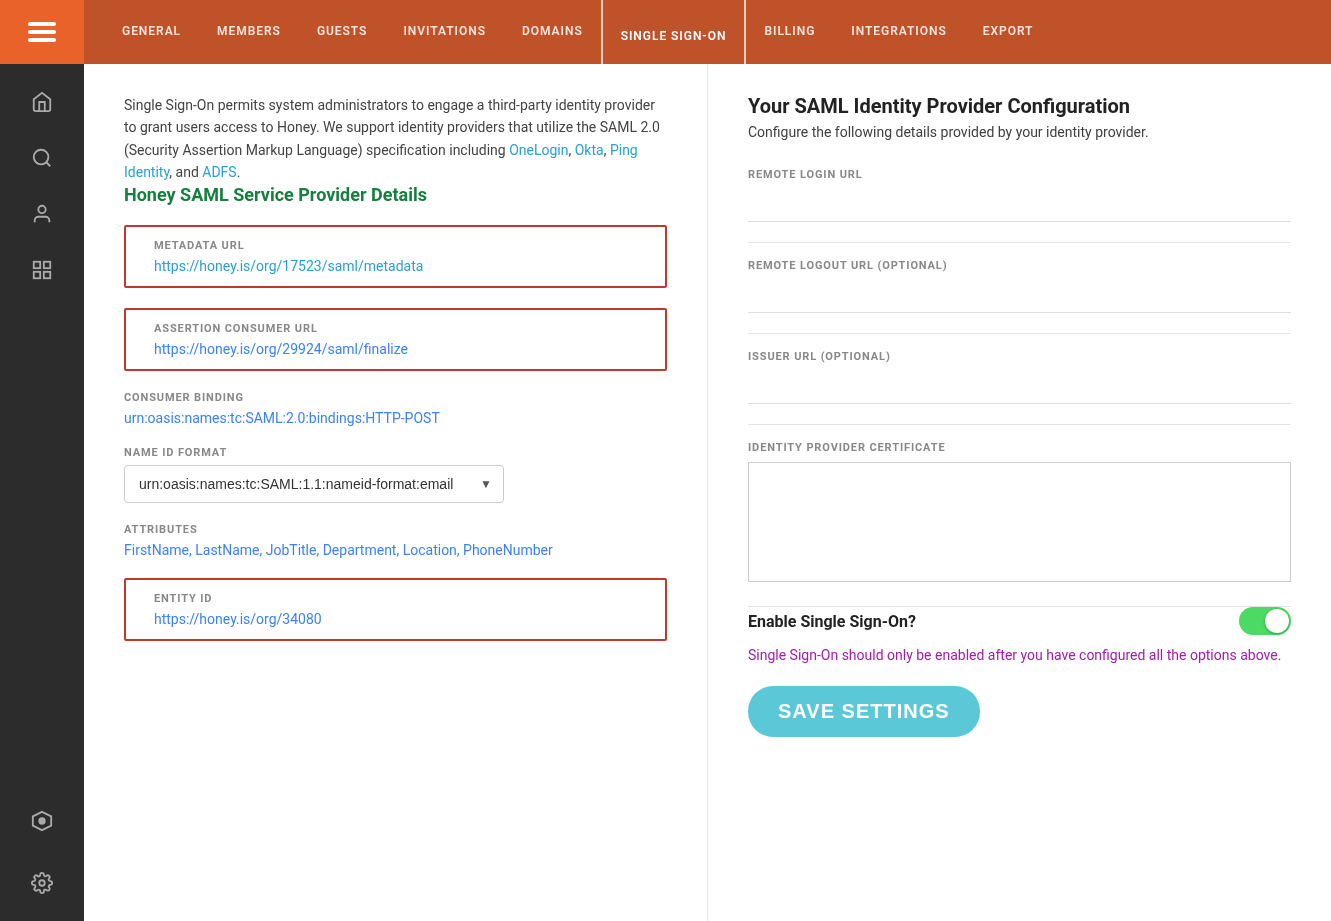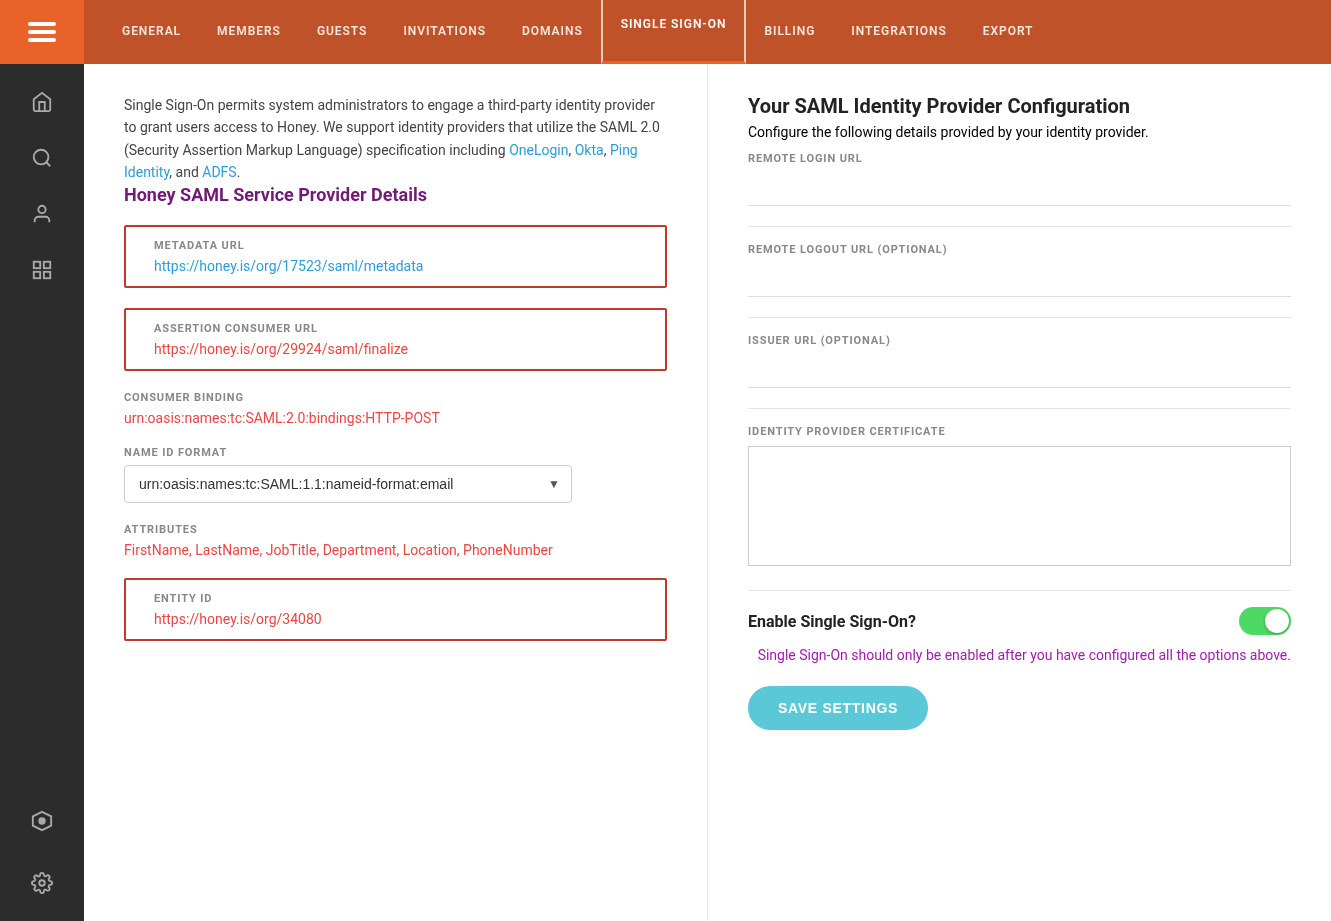--- a/index.html
+++ b/index.html
@@ -52,22 +52,22 @@
       flex: 1;
       display: flex;
       flex-direction: column;
       overflow: hidden;
     }
 
     
     .top-nav {
       background: #c0522a;
       display: flex;
-      align-items: flex-end;
-      padding: 0 20px;
+      align-items: center;
+      padding: 8px 20px;
       height: 64px;
       flex-shrink: 0;
     }
     .nav-item {
       color: rgba(255,255,255,0.85);
       font-size: 12px;
       font-weight: 600;
       letter-spacing: 0.08em;
       text-transform: uppercase;
       padding: 0 18px;
@@ -105,21 +105,21 @@
     .intro-text {
       font-size: 14px;
       color: #444;
       line-height: 1.6;
     }
     .intro-text a { color: #2a9fd6; text-decoration: none; }
 
     .section-title {
       font-size: 18px;
       font-weight: 700;
-      color: #701a75;
+      color: #15803d;
       margin-bottom: 20px;
     }
 
     .field-group {
       margin-bottom: 20px;
     }
     .field-group.bordered {
       border: 2px solid #c0392b;
       padding: 12px 28px;
       border-radius: 2px;
@@ -128,37 +128,37 @@
     .field-label {
       font-size: 11px;
       font-weight: 700;
       color: #888;
       letter-spacing: 0.08em;
       text-transform: uppercase;
       margin-bottom: 6px;
     }
     .field-value {
       font-size: 14px;
-      color: #ef4444;
+      color: #3b82f6;
     }
     .field-value.link { color: #2a9fd6; }
 
     .select-wrapper {
       position: relative;
       display: inline-block;
     }
     .field-select {
       appearance: none;
       background: #fff;
       border: 1px solid #ccc;
       border-radius: 4px;
       padding: 10px 40px 10px 14px;
       font-size: 14px;
       color: #333;
-      width: 448px;
+      width: 380px;
       cursor: pointer;
     }
     .select-arrow {
       position: absolute;
       right: 12px;
       top: 50%;
       transform: translateY(-50%);
       pointer-events: none;
       color: #555;
       font-size: 12px;
@@ -171,22 +171,22 @@
     }
 
     .right-title {
       font-size: 20px;
       font-weight: 700;
       color: #222;
       margin-bottom: 6px;
     }
     .right-subtitle {
       font-size: 14px;
-      color: #000000;
-      margin-bottom: 12px;
+      color: #404040;
+      margin-bottom: 28px;
     }
 
     .form-field {
       margin-bottom: 20px;
     }
     .form-label {
       font-size: 11px;
       font-weight: 700;
       color: #888;
       letter-spacing: 0.08em;
@@ -203,23 +203,21 @@
       color: #333;
       background: transparent;
       outline: none;
     }
 
     .divider { border: none; border-top: 1px solid #e5e5e5; margin: 16px 0; }
 
     
     .sso-enable-section {
       margin-top: 20px;
-      padding-top: 16px;
       border-top: 1px solid #e5e5e5;
-      text-align: right;
     }
     .sso-enable-row {
       display: flex;
       align-items: center;
       justify-content: space-between;
       margin-bottom: 10px;
     }
     .sso-enable-label {
       font-size: 16px;
       font-weight: 700;
@@ -253,21 +251,21 @@
       font-size: 14px;
       color: #a21caf;
       line-height: 1.5;
     }
 
     .save-btn {
       background: #5bc8d8;
       color: #fff;
       border: none;
       padding: 14px 30px;
-      font-size: 14px;
+      font-size: 20px;
       font-weight: 700;
       letter-spacing: 0.05em;
       text-transform: uppercase;
       border-radius: 25px;
       cursor: pointer;
       margin-top: 20px;
     }
 
     .scrollbar-area {
       position: relative;

